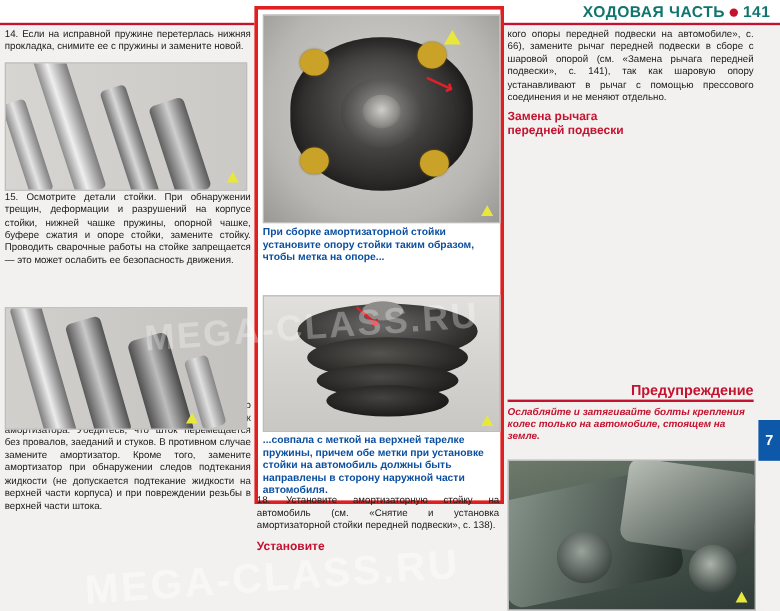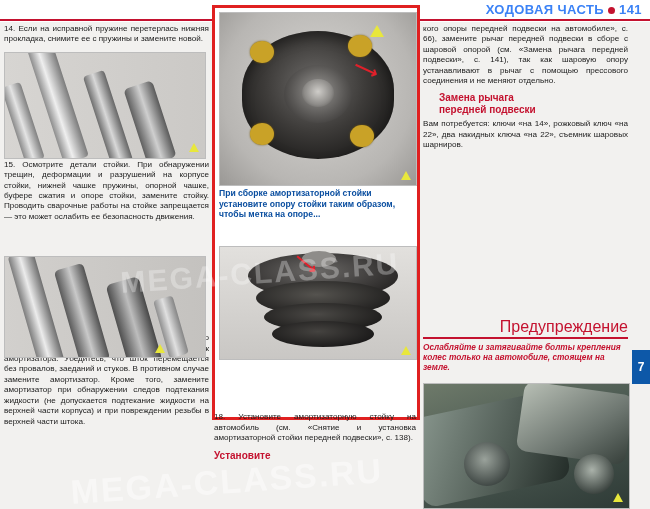--- a/index.html
+++ b/index.html
@@ -15,37 +15,37 @@
   
   .header{
     position:absolute;left:0;top:0;width:650px;height:22px;
     background:#ffffff;
   }
   .header .rule{
     position:absolute;left:0;top:19px;width:650px;height:2px;background:#c4122f;
   }
   .header .title{
     position:absolute;right:8px;top:2px;
-    font-size:13px;font-weight:bold;color:#3b82f6;letter-spacing:.4px;
+    font-size:13px;font-weight:bold;color:#0f766e;letter-spacing:.4px;
   }
   .header .dot{
     display:inline-block;width:7px;height:7px;border-radius:50%;
     background:#c4122f;margin:0 4px 1px 4px;vertical-align:middle;
   }
   
   .col{
     position:absolute;top:24px;
     font-size:8.1px;line-height:10.4px;text-align:justify;
   }
   .col.left{left:4px;width:205px;}
   .col.right{left:423px;width:205px;}
   .col p{margin:0 0 5px 0;}
   .sub-red{
     color:#c4122f;font-weight:bold;font-size:10px;line-height:11.5px;
-    margin:6px 0 4px 16px;
+    margin:6px 0 4px 0;
   }
   
   .photo{
     position:relative;background:#cfcfcf;overflow:hidden;
     border:1px solid #bdbdbd;
   }
   .ph-inner{position:absolute;inset:0;}
   .tri{
     position:absolute;width:0;height:0;
     border-left:7px solid transparent;border-right:7px solid transparent;
@@ -79,21 +79,21 @@
     font-size:8.1px;line-height:10.4px;text-align:justify;
   }
   .note-head{
     color:#c4122f;font-weight:bold;font-size:10px;margin-top:6px;
   }
   
   .warn{
     position:absolute;left:423px;top:318px;width:205px;
   }
   .warn-title{
-    color:#c4122f;font-weight:normal;font-size:16px;text-align:right;
+    color:#c4122f;font-weight:bold;font-size:12px;text-align:right;
   }
   .warn-rule{height:2px;background:#c4122f;margin:1px 0 3px 0;}
   .warn-text{
     color:#c4122f;font-style:italic;font-weight:bold;font-size:8.3px;line-height:10.2px;
   }
   
   #rb-photo{position:absolute;left:423px;top:383px;width:205px;height:124px;}
   
   .tab{
     position:absolute;right:0;top:350px;width:18px;height:34px;
@@ -182,32 +182,32 @@
         <div style="position:absolute;left:28px;top:6px;width:150px;height:46px;border-radius:50%;background:radial-gradient(ellipse at 45% 40%,#6b6967,#2e2c2b 70%,#161514);"></div>
         <div style="position:absolute;left:36px;top:34px;width:134px;height:34px;border-radius:50%;background:radial-gradient(ellipse at 45% 40%,#55534f,#222120 75%);"></div>
         <div style="position:absolute;left:44px;top:56px;width:118px;height:28px;border-radius:50%;background:radial-gradient(ellipse at 45% 40%,#4b4946,#1d1c1b 78%);"></div>
         <div style="position:absolute;left:52px;top:74px;width:102px;height:26px;border-radius:50%;background:radial-gradient(ellipse at 45% 40%,#454340,#191818 78%);"></div>
         <div style="position:absolute;left:82px;top:4px;width:34px;height:16px;border-radius:50%;background:#8e8c89;"></div>
       </div>
       <span class="arrow-red" style="left:74px;top:8px;transform:rotate(40deg);">⟶</span>
       <span class="tri small" style="right:5px;bottom:4px;"></span>
     </div>
 
+    <div class="feat-cap-2">...совпала с меткой на верхней тарелке пружины, причем обе метки при установке стойки на автомобиль должны быть направлены в сторону наружной части автомобиля.</div>
   </div>
 
   <div class="center-bottom">
     <p>18. Установите амортизаторную стойку на автомобиль (см. «Снятие и установка амортизаторной стойки передней подвески», с. 138).</p>
     <div class="note-head">Установите</div>
   </div>
 
   <div class="col right">
     <p>кого опоры передней подвески на автомобиле», с. 66), замените рычаг передней подвески в сборе с шаровой опорой (см. «Замена рычага передней подвески», с. 141), так как шаровую опору устанавливают в рычаг с помощью прессового соединения и не меняют отдельно.</p>
     <div class="sub-red" style="white-space:pre-line;">Замена рычага
 передней подвески</div>
-    <p>Вам потребуется: ключи «на 14», рожковый ключ «на 22», два накидных ключа «на 22», съемник шаровых шарниров.</p>
   </div>
 
   <div class="warn">
     <div class="warn-title">Предупреждение</div>
     <div class="warn-rule"></div>
     <div class="warn-text">Ослабляйте и затягивайте болты крепления колес только на автомобиле, стоящем на земле.</div>
   </div>
 
   <div class="photo" id="rb-photo">
     <div class="ph-inner" style="background:linear-gradient(160deg,#6e7a6a 0%,#4c5a52 45%,#2e3a36 100%);">

